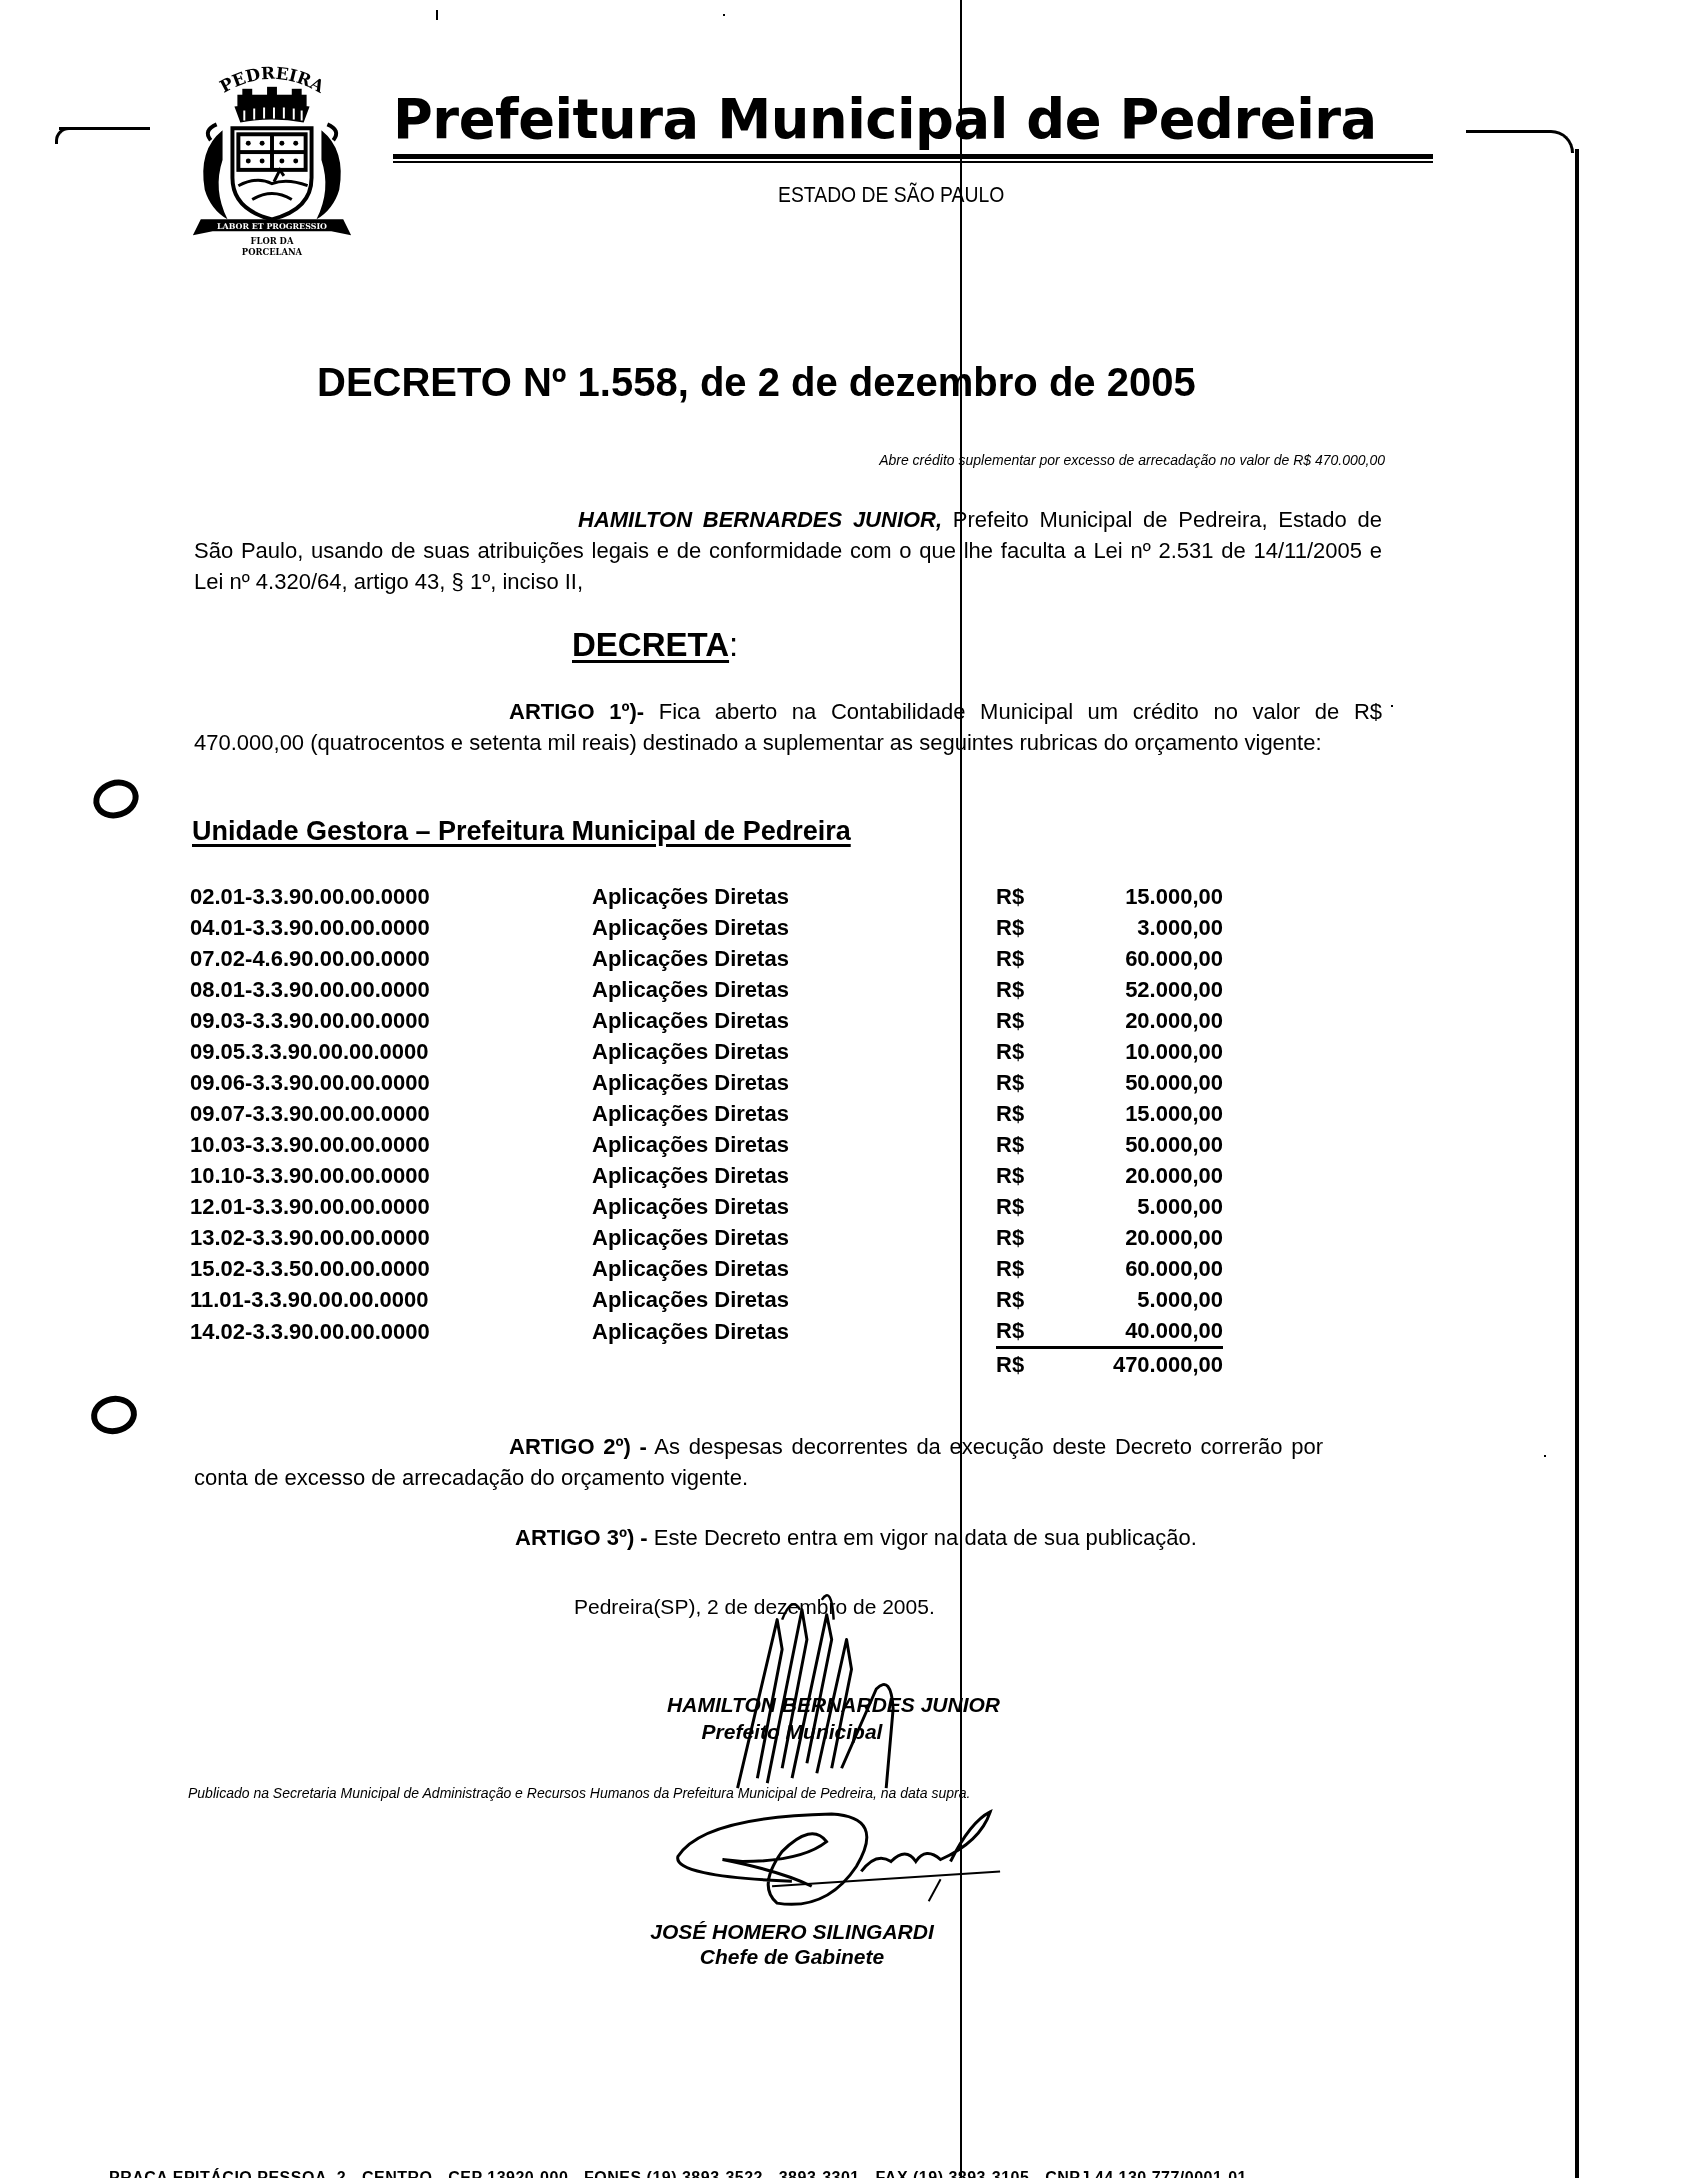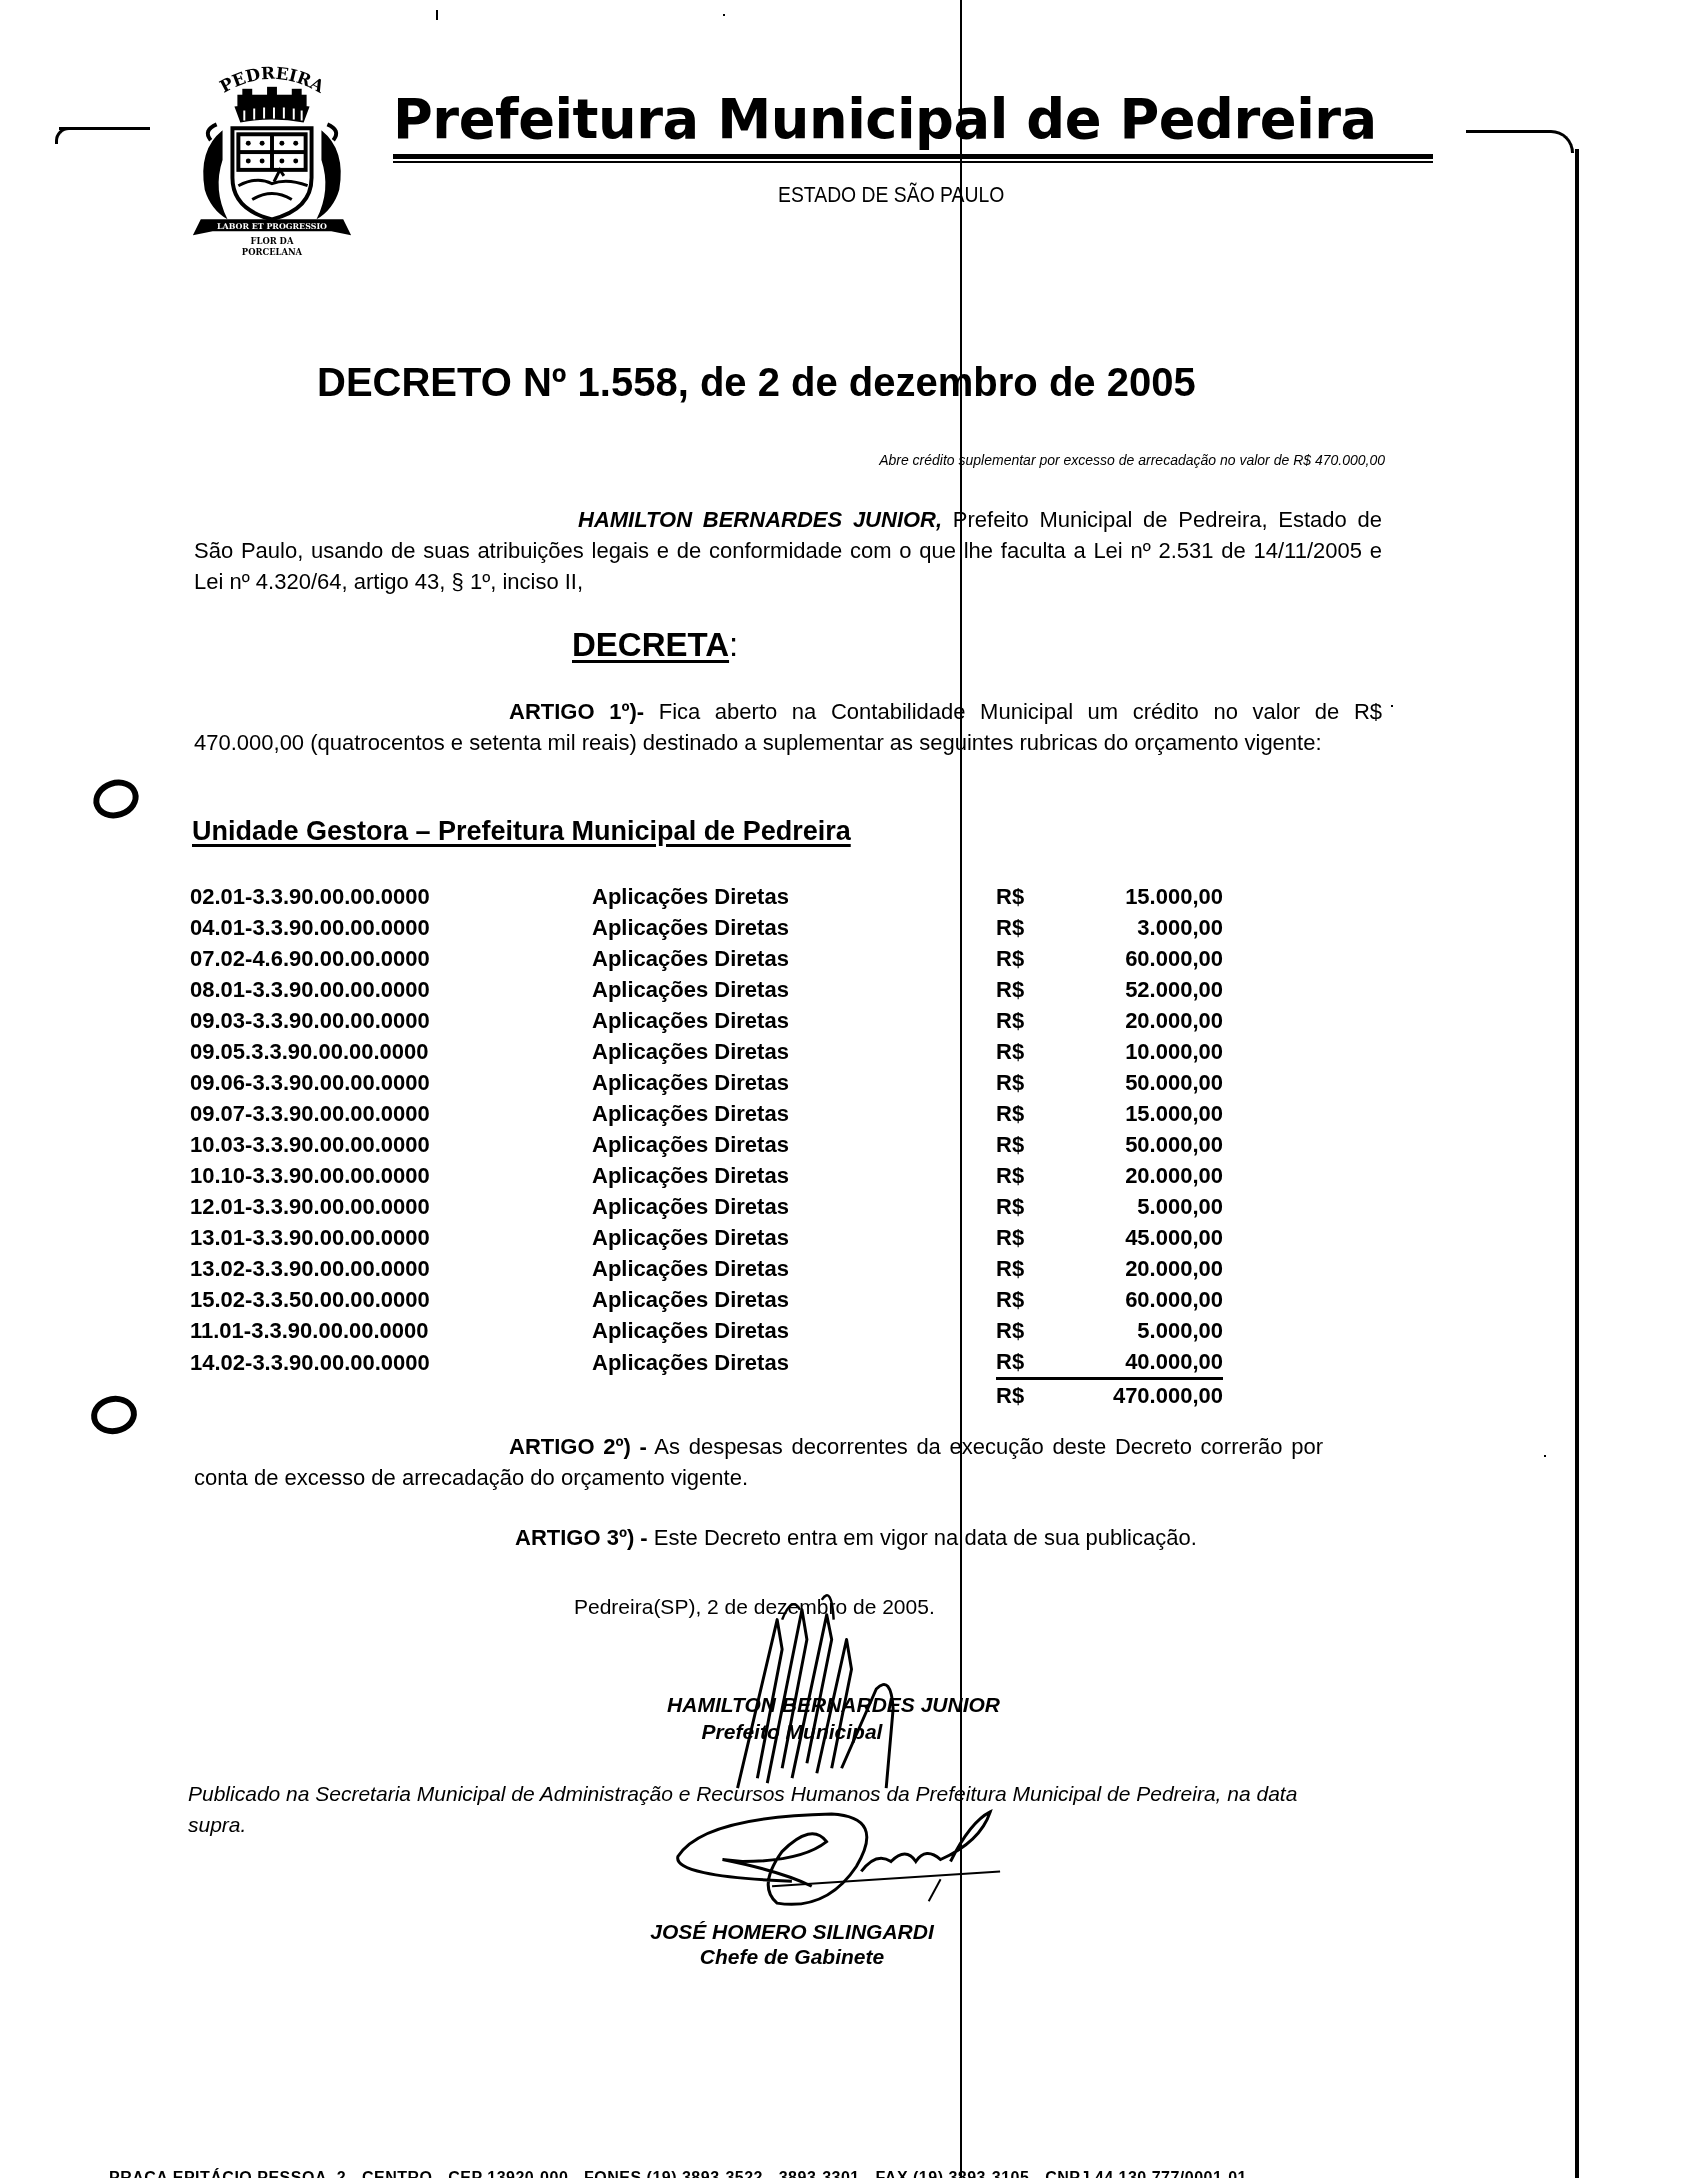--- a/index.html
+++ b/index.html
@@ -39,21 +39,21 @@
   .budget-table { position: absolute; left: 190px; top: 881px; border-collapse: collapse; font-weight: bold; font-size: 22px; }
   .budget-table td { padding: 0; height: 31px; line-height: 31px; white-space: nowrap; vertical-align: middle; }
   .budget-table td.code { width: 402px; }
   .budget-table td.desc { width: 404px; }
   .budget-table td.cur { width: 69px; }
   .budget-table td.amt { width: 158px; text-align: right; }
   .budget-table tr.last td.cur, .budget-table tr.last td.amt { border-bottom: 3px solid #000; }
 
   .sign-date { position: absolute; left: 574px; top: 1596px; font-size: 21px; line-height: 1; white-space: nowrap; }
   .sig-name { position: absolute; font-weight: bold; font-style: italic; font-size: 21px; line-height: 1; white-space: nowrap; text-align: center; }
-  .published { position: absolute; left: 188px; top: 1778px; width: 1139px; font-style: italic; font-size: 21px; line-height: 31px; }
+  .published { position: absolute; left: 188px; top: 1778px; width: 1139px; font-style: italic; font-size: 14px; line-height: 31px; }
 
   .signature { position: absolute; pointer-events: none; }
 
   .footer { position: absolute; left: 109px; top: 2170px; font-weight: bold; font-size: 16px; line-height: 1; white-space: nowrap; letter-spacing: 0.5px; }
 
   .hole { position: absolute; width: 34px; height: 26px; border: 6px solid #000; border-radius: 50%; }
   .speck { position: absolute; width: 2px; height: 2px; background: #000; }
 </style>
 </head>
 <body>
@@ -199,26 +199,20 @@
         <td class="cur">R$</td>
         <td class="amt">20.000,00</td>
       </tr>
       <tr>
         <td class="code">12.01-3.3.90.00.00.0000</td>
         <td class="desc">Aplicações Diretas</td>
         <td class="cur">R$</td>
         <td class="amt">5.000,00</td>
       </tr>
       <tr>
-        <td class="code">13.01-3.3.90.00.00.0000</td>
-        <td class="desc">Aplicações Diretas</td>
-        <td class="cur">R$</td>
-        <td class="amt">45.000,00</td>
-      </tr>
-      <tr>
         <td class="code">13.02-3.3.90.00.00.0000</td>
         <td class="desc">Aplicações Diretas</td>
         <td class="cur">R$</td>
         <td class="amt">20.000,00</td>
       </tr>
       <tr>
         <td class="code">15.02-3.3.50.00.00.0000</td>
         <td class="desc">Aplicações Diretas</td>
         <td class="cur">R$</td>
         <td class="amt">60.000,00</td>

